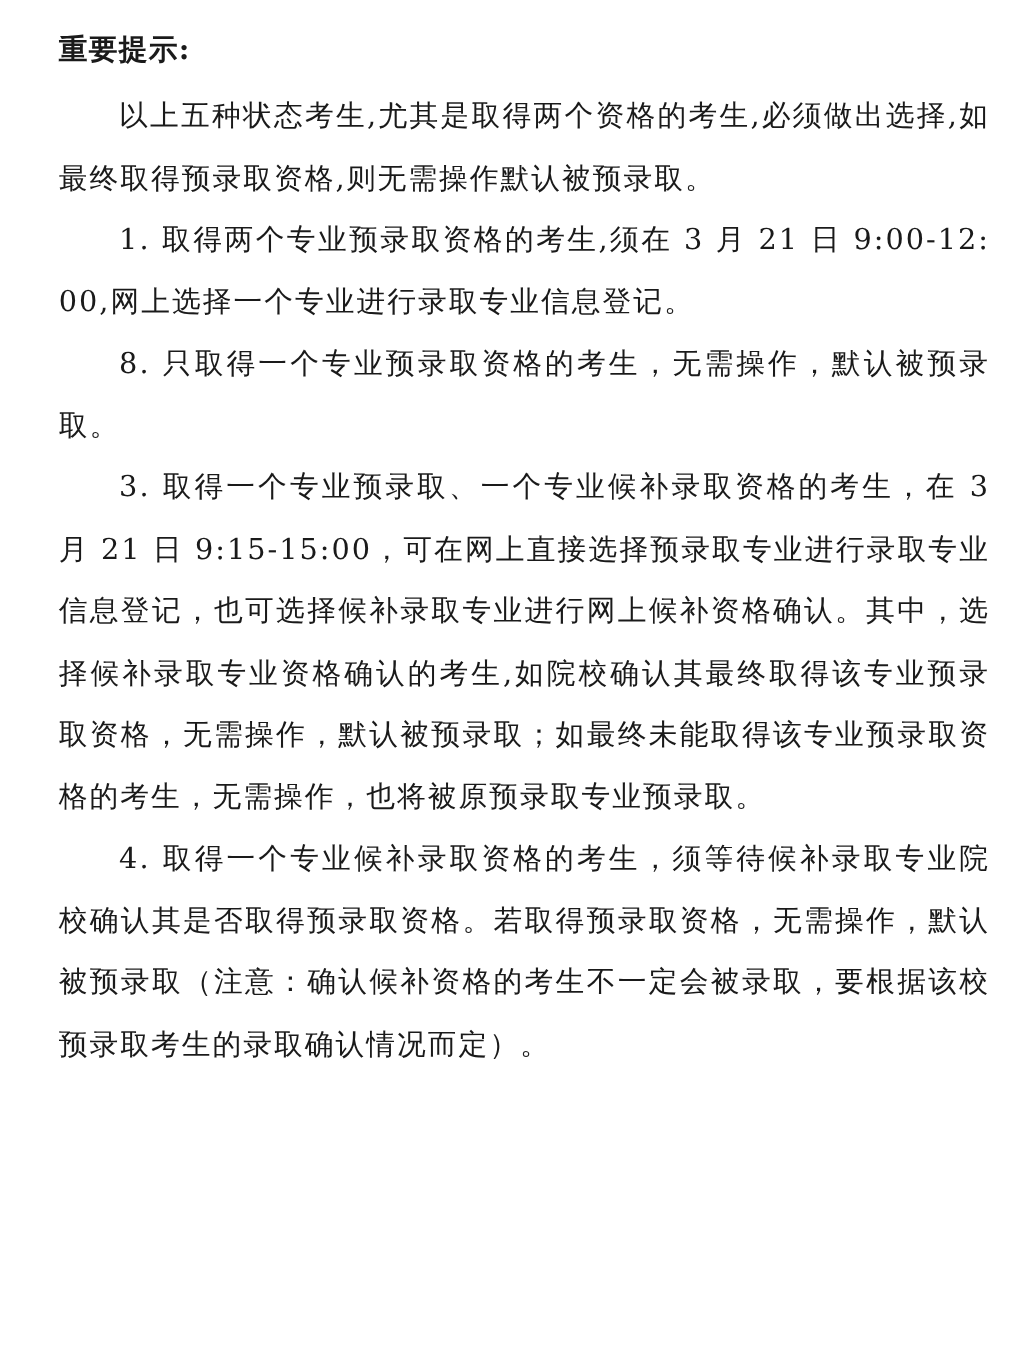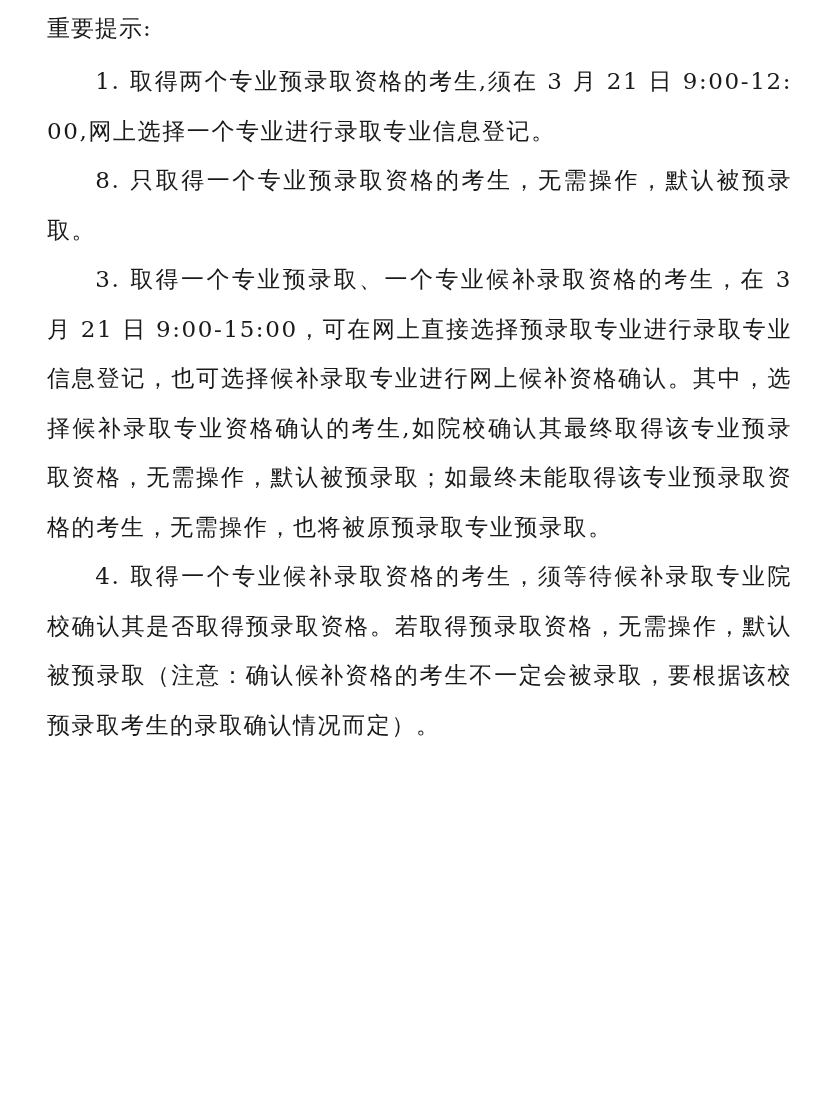--- a/index.html
+++ b/index.html
@@ -17,36 +17,38 @@
   }
   .page {
     position: absolute;
     left: 47px;
     top: 8px;
     width: 745px;
   }
   .heading {
     font-size: 23px;
     line-height: 40px;
-    margin: 0 0 9px 0;
+    margin: 12px 0 9px 0;
     letter-spacing: 1px;
+    font-weight: bold;
   }
   .para {
     font-size: 23px;
     line-height: 49.5px;
     margin: 0;
     text-indent: 2.1em;
     text-align: justify;
     text-align-last: left;
     letter-spacing: 1.6px;
     word-break: break-all;
   }
 </style>
 </head>
 <body>
 
 <div class="page">
   <p class="heading">重要提示:</p>
+  <p class="para">以上五种状态考生,尤其是取得两个资格的考生,必须做出选择,如最终取得预录取资格,则无需操作默认被预录取。</p>
   <p class="para">1. 取得两个专业预录取资格的考生,须在 3 月 21 日 9:00-12:00,网上选择一个专业进行录取专业信息登记。</p>
   <p class="para">8. 只取得一个专业预录取资格的考生，无需操作，默认被预录取。</p>
-  <p class="para">3. 取得一个专业预录取、一个专业候补录取资格的考生，在 3 月 21 日 9:00-15:00，可在网上直接选择预录取专业进行录取专业信息登记，也可选择候补录取专业进行网上候补资格确认。其中，选择候补录取专业资格确认的考生,如院校确认其最终取得该专业预录取资格，无需操作，默认被预录取；如最终未能取得该专业预录取资格的考生，无需操作，也将被原预录取专业预录取。</p>
+  <p class="para">3. 取得一个专业预录取、一个专业候补录取资格的考生，在 3 月 21 日 9:15-15:00，可在网上直接选择预录取专业进行录取专业信息登记，也可选择候补录取专业进行网上候补资格确认。其中，选择候补录取专业资格确认的考生,如院校确认其最终取得该专业预录取资格，无需操作，默认被预录取；如最终未能取得该专业预录取资格的考生，无需操作，也将被原预录取专业预录取。</p>
   <p class="para">4. 取得一个专业候补录取资格的考生，须等待候补录取专业院校确认其是否取得预录取资格。若取得预录取资格，无需操作，默认被预录取（注意：确认候补资格的考生不一定会被录取，要根据该校预录取考生的录取确认情况而定）。</p>
 </div>
 
 </body></html>

